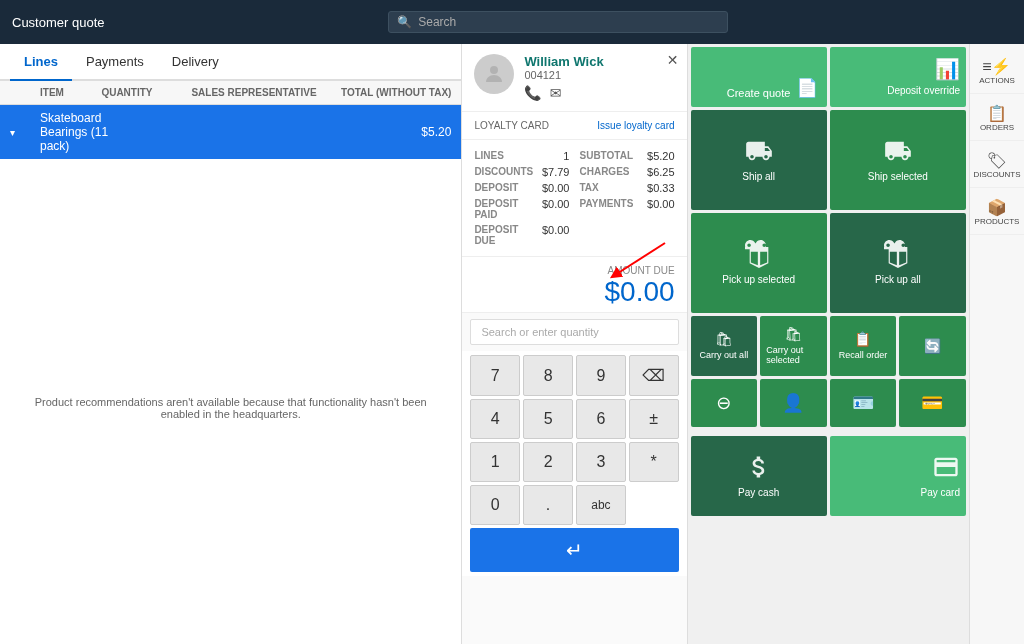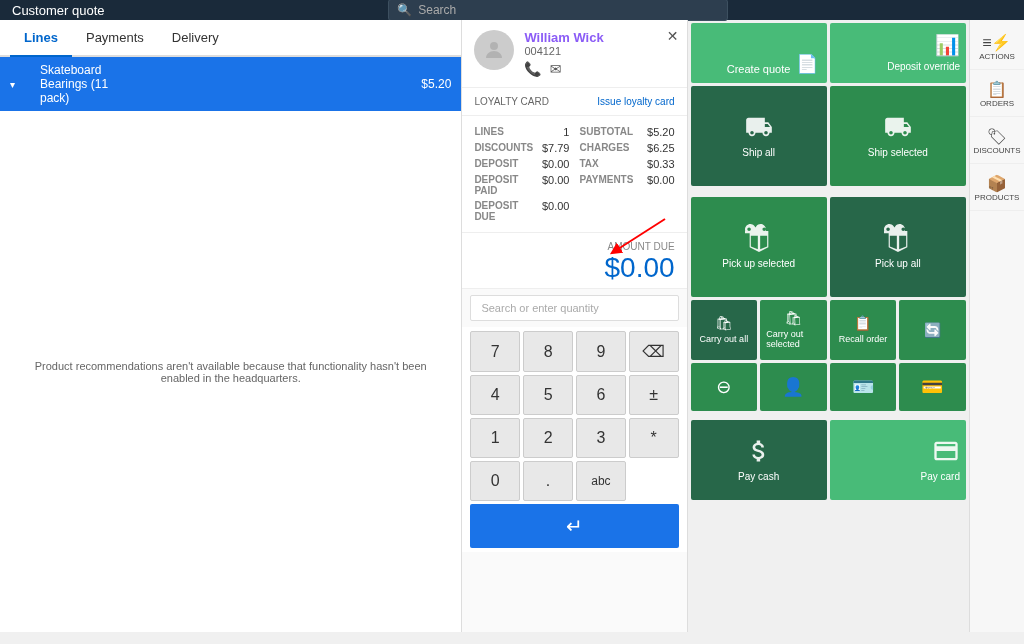--- a/index.html
+++ b/index.html
@@ -2,21 +2,21 @@
 <html><head>
   <meta charset="utf-8">
   <style>
     * { box-sizing: border-box; margin: 0; padding: 0; }
     body { font-family: 'Segoe UI', Arial, sans-serif; background: #f0f0f0; width: 1024px; height: 644px; overflow: hidden; font-size: 12px; }
 
     
     .title-bar {
       background: #1a2a3a;
       color: white;
-      height: 20px;
+      height: 44px;
       display: flex;
       align-items: center;
       padding: 0 12px;
       font-size: 13px;
     }
     .title-bar .search-box {
       margin-left: auto;
       margin-right: auto;
       background: #2d3e4f;
       border: 1px solid #3d5060;
@@ -128,21 +128,21 @@
       height: 40px;
       border-radius: 50%;
       background: #ccc;
       display: flex;
       align-items: center;
       justify-content: center;
       flex-shrink: 0;
     }
     .avatar-circle svg { opacity: 0.5; }
     .customer-info { flex: 1; }
-    .customer-name { color: #8b5cf6; font-size: 13px; font-weight: 600; }
+    .customer-name { color: #0f766e; font-size: 13px; font-weight: 600; }
     .customer-id { color: #666; font-size: 11px; }
     .customer-icons { display: flex; gap: 8px; margin-top: 4px; color: #555; font-size: 14px; }
 
     .loyalty-section {
       background: white;
       padding: 8px 12px;
       border-bottom: 1px solid #eee;
       display: flex;
       justify-content: space-between;
       align-items: center;
@@ -306,20 +306,27 @@
 
 <div class="main-layout">
 
   <div class="left-panel">
     <div class="tabs">
       <div class="tab active">Lines</div>
       <div class="tab">Payments</div>
       <div class="tab">Delivery</div>
     </div>
 
+    <div class="table-header">
+      <span></span>
+      <span>ITEM</span>
+      <span>QUANTITY</span>
+      <span>SALES REPRESENTATIVE</span>
+      <span style="text-align:right;">TOTAL (WITHOUT TAX)</span>
+    </div>
 
     <div class="table-row">
       <span class="chevron">▾</span>
       <span>Skateboard Bearings (1 pack)</span>
       <span>1</span>
       <span></span>
       <span style="text-align:right;">$5.20</span>
     </div>
 
     <div class="product-recommendations">
@@ -444,21 +451,21 @@
       <button class="action-btn light-green" style="min-height:60px;flex-direction:row;justify-content:flex-end;gap:6px;padding:8px 8px;">
         <span style="font-size:11px;text-align:right;flex:1;">Create quote</span>
         <span style="font-size:18px;">📄</span>
       </button>
       <button class="action-btn light-green" style="min-height:60px;">
         <span style="font-size:20px;">📊</span>
         <span class="btn-label">Deposit override</span>
       </button>
     </div>
 
-    <div style="padding:0 3px 11px;display:grid;grid-template-columns:1fr 1fr;gap:3px;">
+    <div style="padding:0 3px 3px;display:grid;grid-template-columns:1fr 1fr;gap:3px;">
       <button class="action-btn dark-green" style="min-height:100px;">
         <span>
           <svg viewBox="0 0 24 24" width="32" height="32" fill="white">
               <path d="M20 8h-3V4H3c-1.1 0-2 .9-2 2v11h2c0 1.66 1.34 3 3 3s3-1.34 3-3h6c0 1.66 1.34 3 3 3s3-1.34 3-3h2v-5l-3-4zM6 18.5c-.83 0-1.5-.67-1.5-1.5s.67-1.5 1.5-1.5 1.5.67 1.5 1.5-.67 1.5-1.5 1.5zm13.5-9l1.96 2.5H17V9.5h2.5zm-1.5 9c-.83 0-1.5-.67-1.5-1.5s.67-1.5 1.5-1.5 1.5.67 1.5 1.5-.67 1.5-1.5 1.5z"></path>
             </svg>
         </span>
         <span class="btn-label">Ship all</span>
       </button>
       <button class="action-btn medium-green" style="min-height:100px;">
         <span>

